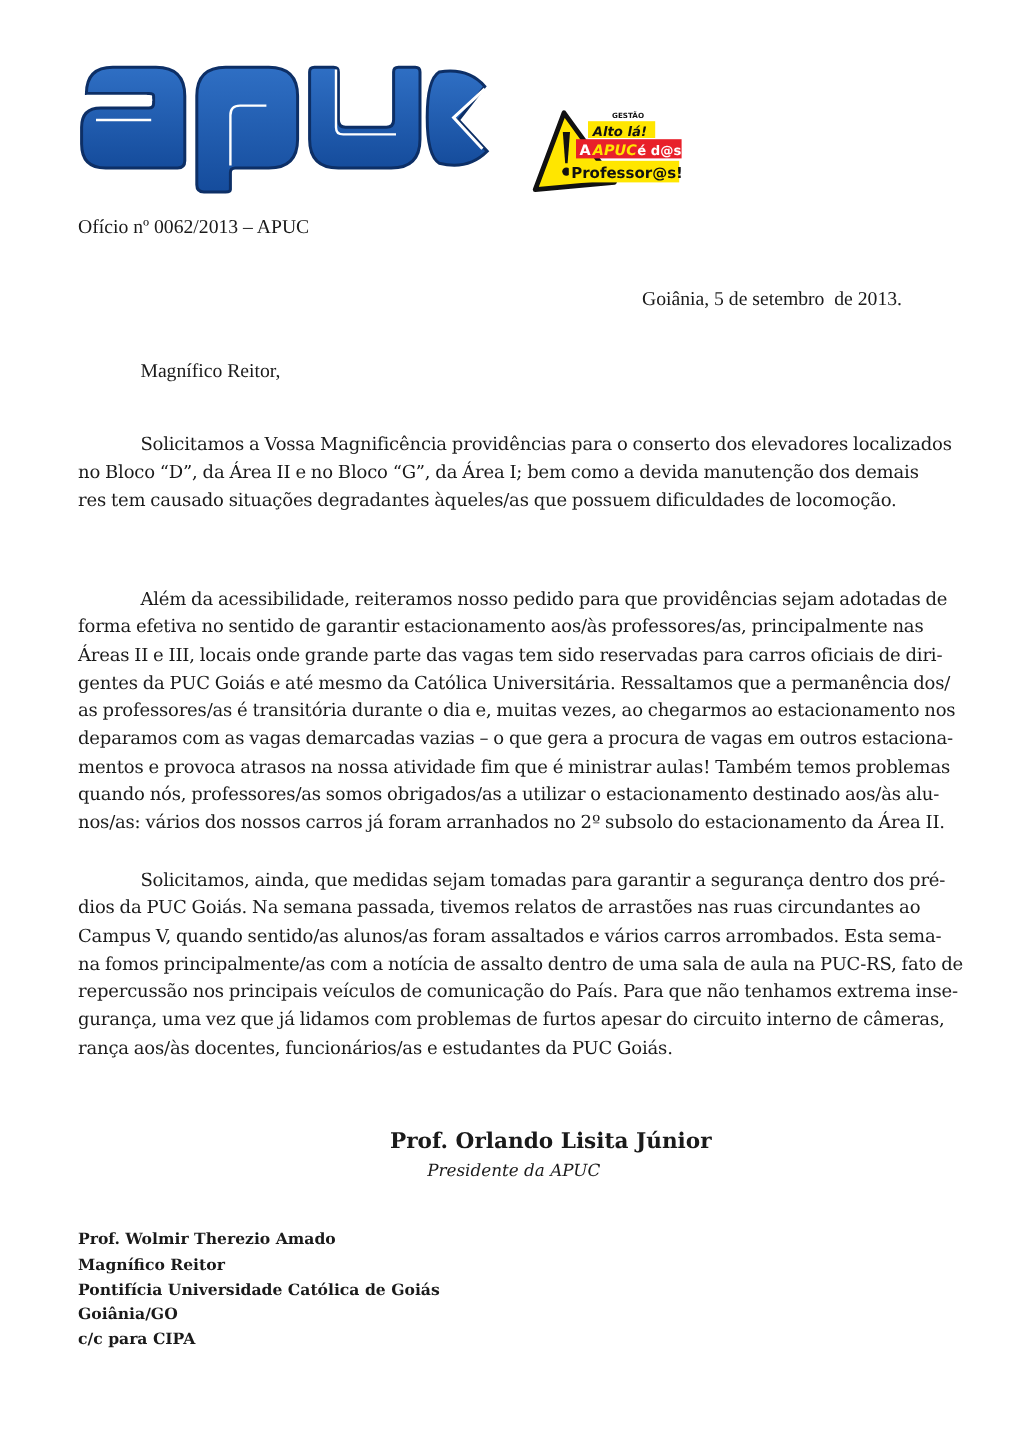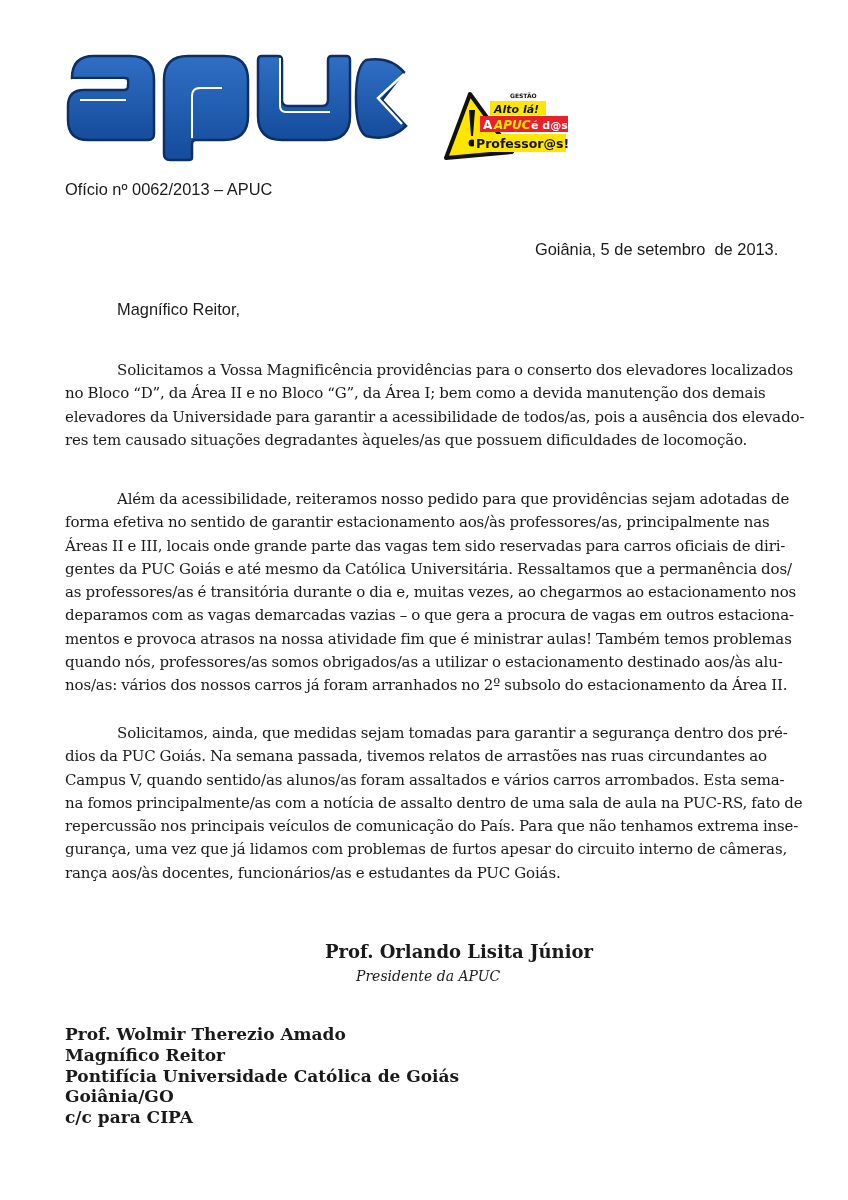--- a/index.html
+++ b/index.html
@@ -32,21 +32,21 @@
     .badge {
       position: absolute;
       left: 440px;
       top: 86px;
       width: 130px;
       height: 76px;
     }
     
     .text {
       position: absolute;
-      font-family: Liberation Sans, sans-serif;
+      font-family: Liberation Serif, serif;
       font-size: 16.6px;
       line-height: 22px;
       color: #1a1a1a;
       margin: 0;
     }
     .oficio {
       left: 65px;
       top: 178px;
       font-size: 16.4px;
     }
@@ -106,21 +106,21 @@
       font-size: 14px;
       line-height: 20px;
       font-family: "DejaVu Serif", "Liberation Serif", serif;
     }
     .recipient {
       position: absolute;
       left: 65px;
       top: 1024px;
       font-family: "DejaVu Serif", "Liberation Serif", serif;
       font-weight: bold;
-      font-size: 17px;
+      font-size: 13px;
       line-height: 20.8px;
       margin: 0;
     }
     .recipient div { white-space: nowrap; }
   </style>
 </head>
 <body>
 
 <div class="page">
 
@@ -171,21 +171,20 @@
 
   <p class="text oficio">Ofício nº 0062/2013 – APUC</p>
 
   <p class="text date">Goiânia, 5 de setembro  de 2013.</p>
 
   <p class="text salutation">Magnífico Reitor,</p>
 
   <div class="text para p1">
     <span class="line first">Solicitamos a Vossa Magnificência providências para o conserto dos elevadores localizados</span>
     <span class="line">no Bloco “D”, da Área II e no Bloco “G”, da Área I; bem como a devida manutenção dos demais</span>
-    <span class="line">elevadores da Universidade para garantir a acessibilidade de todos/as, pois a ausência dos elevado-</span>
     <span class="line last">res tem causado situações degradantes àqueles/as que possuem dificuldades de locomoção.</span>
   </div>
 
   <div class="text para p2">
     <span class="line first">Além da acessibilidade, reiteramos nosso pedido para que providências sejam adotadas de</span>
     <span class="line">forma efetiva no sentido de garantir estacionamento aos/às professores/as, principalmente nas</span>
     <span class="line">Áreas II e III, locais  onde grande parte das vagas tem sido reservadas para carros oficiais de diri-</span>
     <span class="line">gentes da PUC Goiás e até mesmo da Católica Universitária. Ressaltamos que a permanência dos/</span>
     <span class="line">as professores/as é transitória durante o dia e, muitas vezes, ao chegarmos ao estacionamento nos</span>
     <span class="line">deparamos com as vagas demarcadas vazias – o que gera a procura de vagas em outros estaciona-</span>

